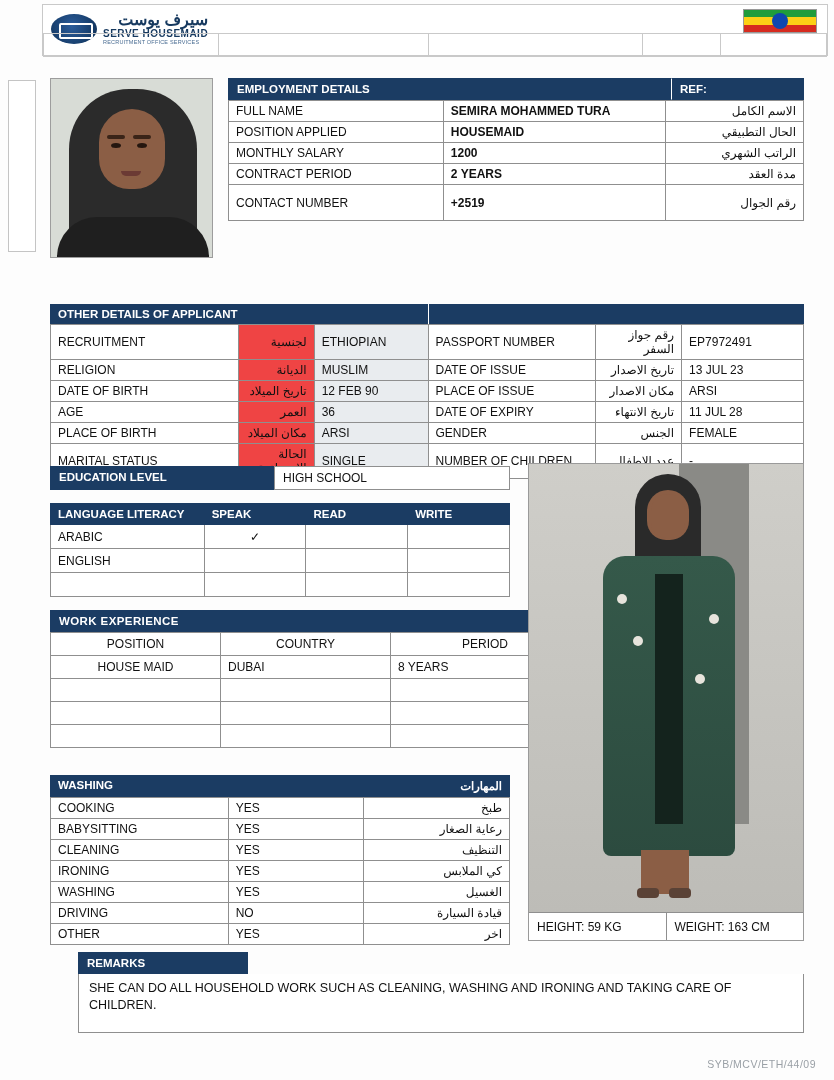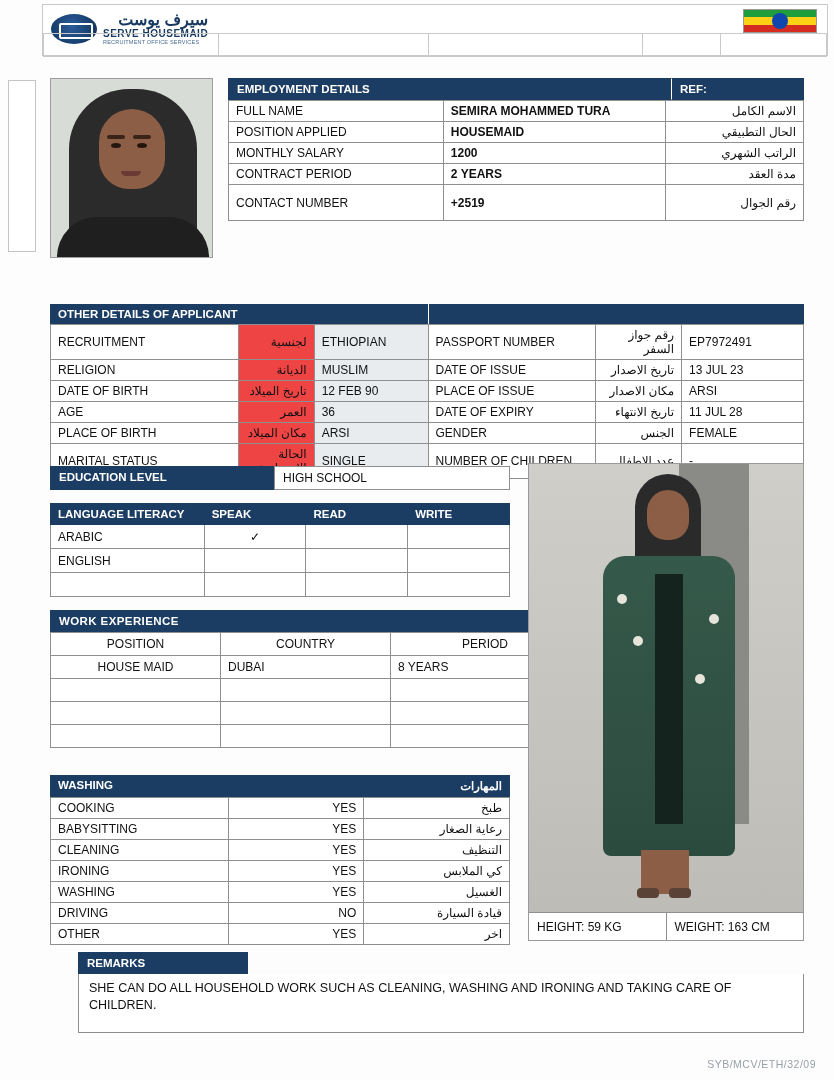--- a/index.html
+++ b/index.html
@@ -196,21 +196,21 @@
   .wrk-tbl td.c1 { width: 144px; }
   .wrk-tbl td.c2 { width: 160px; }
   .wrk-tbl tr.head td { text-align: center; font-weight: normal; }
   
   .skills { position: absolute; left: 50px; top: 775px; width: 460px; }
   .skills .bars { display: flex; }
   .skills .bars .s1 { width: 254px; }
   .skills .bars .s2 { flex: 1; text-align: right; direction: rtl; }
   .skills .bars div { background: #1b3c63; color: #fff; font-weight: bold; padding: 4px 8px; font-size: 11.5px; }
   .skl-tbl td.c0 { width: 178px; }
-  .skl-tbl td.c1 { width: 136px; text-align: right; }
+  .skl-tbl td.c1 { width: 136px; text-align: left; }
   .skl-tbl td.c2 { width: 146px; text-align: right; direction: rtl; }
   
   .fullbody {
     position: absolute; left: 528px; top: 463px; width: 276px; height: 478px;
     border: 1px solid #9a9a9a; background: #fff;
   }
   .fb-img {
     position: absolute; left: 0; top: 0; right: 0; height: 448px;
     background: #c9c8c4;
     overflow: hidden;
@@ -534,14 +534,14 @@
       <div>HEIGHT: 59 KG</div>
       <div>WEIGHT: 163 CM</div>
     </div>
   </div>
 
   <div class="remarks">
     <div class="bar">REMARKS</div>
     <div class="box">SHE CAN DO ALL HOUSEHOLD WORK SUCH AS CLEANING, WASHING AND IRONING AND TAKING CARE OF CHILDREN.</div>
   </div>
 
-  <div class="watermark-code">SYB/MCV/ETH/32/09</div>
+  <div class="watermark-code">SYB/MCV/ETH/44/09</div>
 </div>
 
 </body></html>

